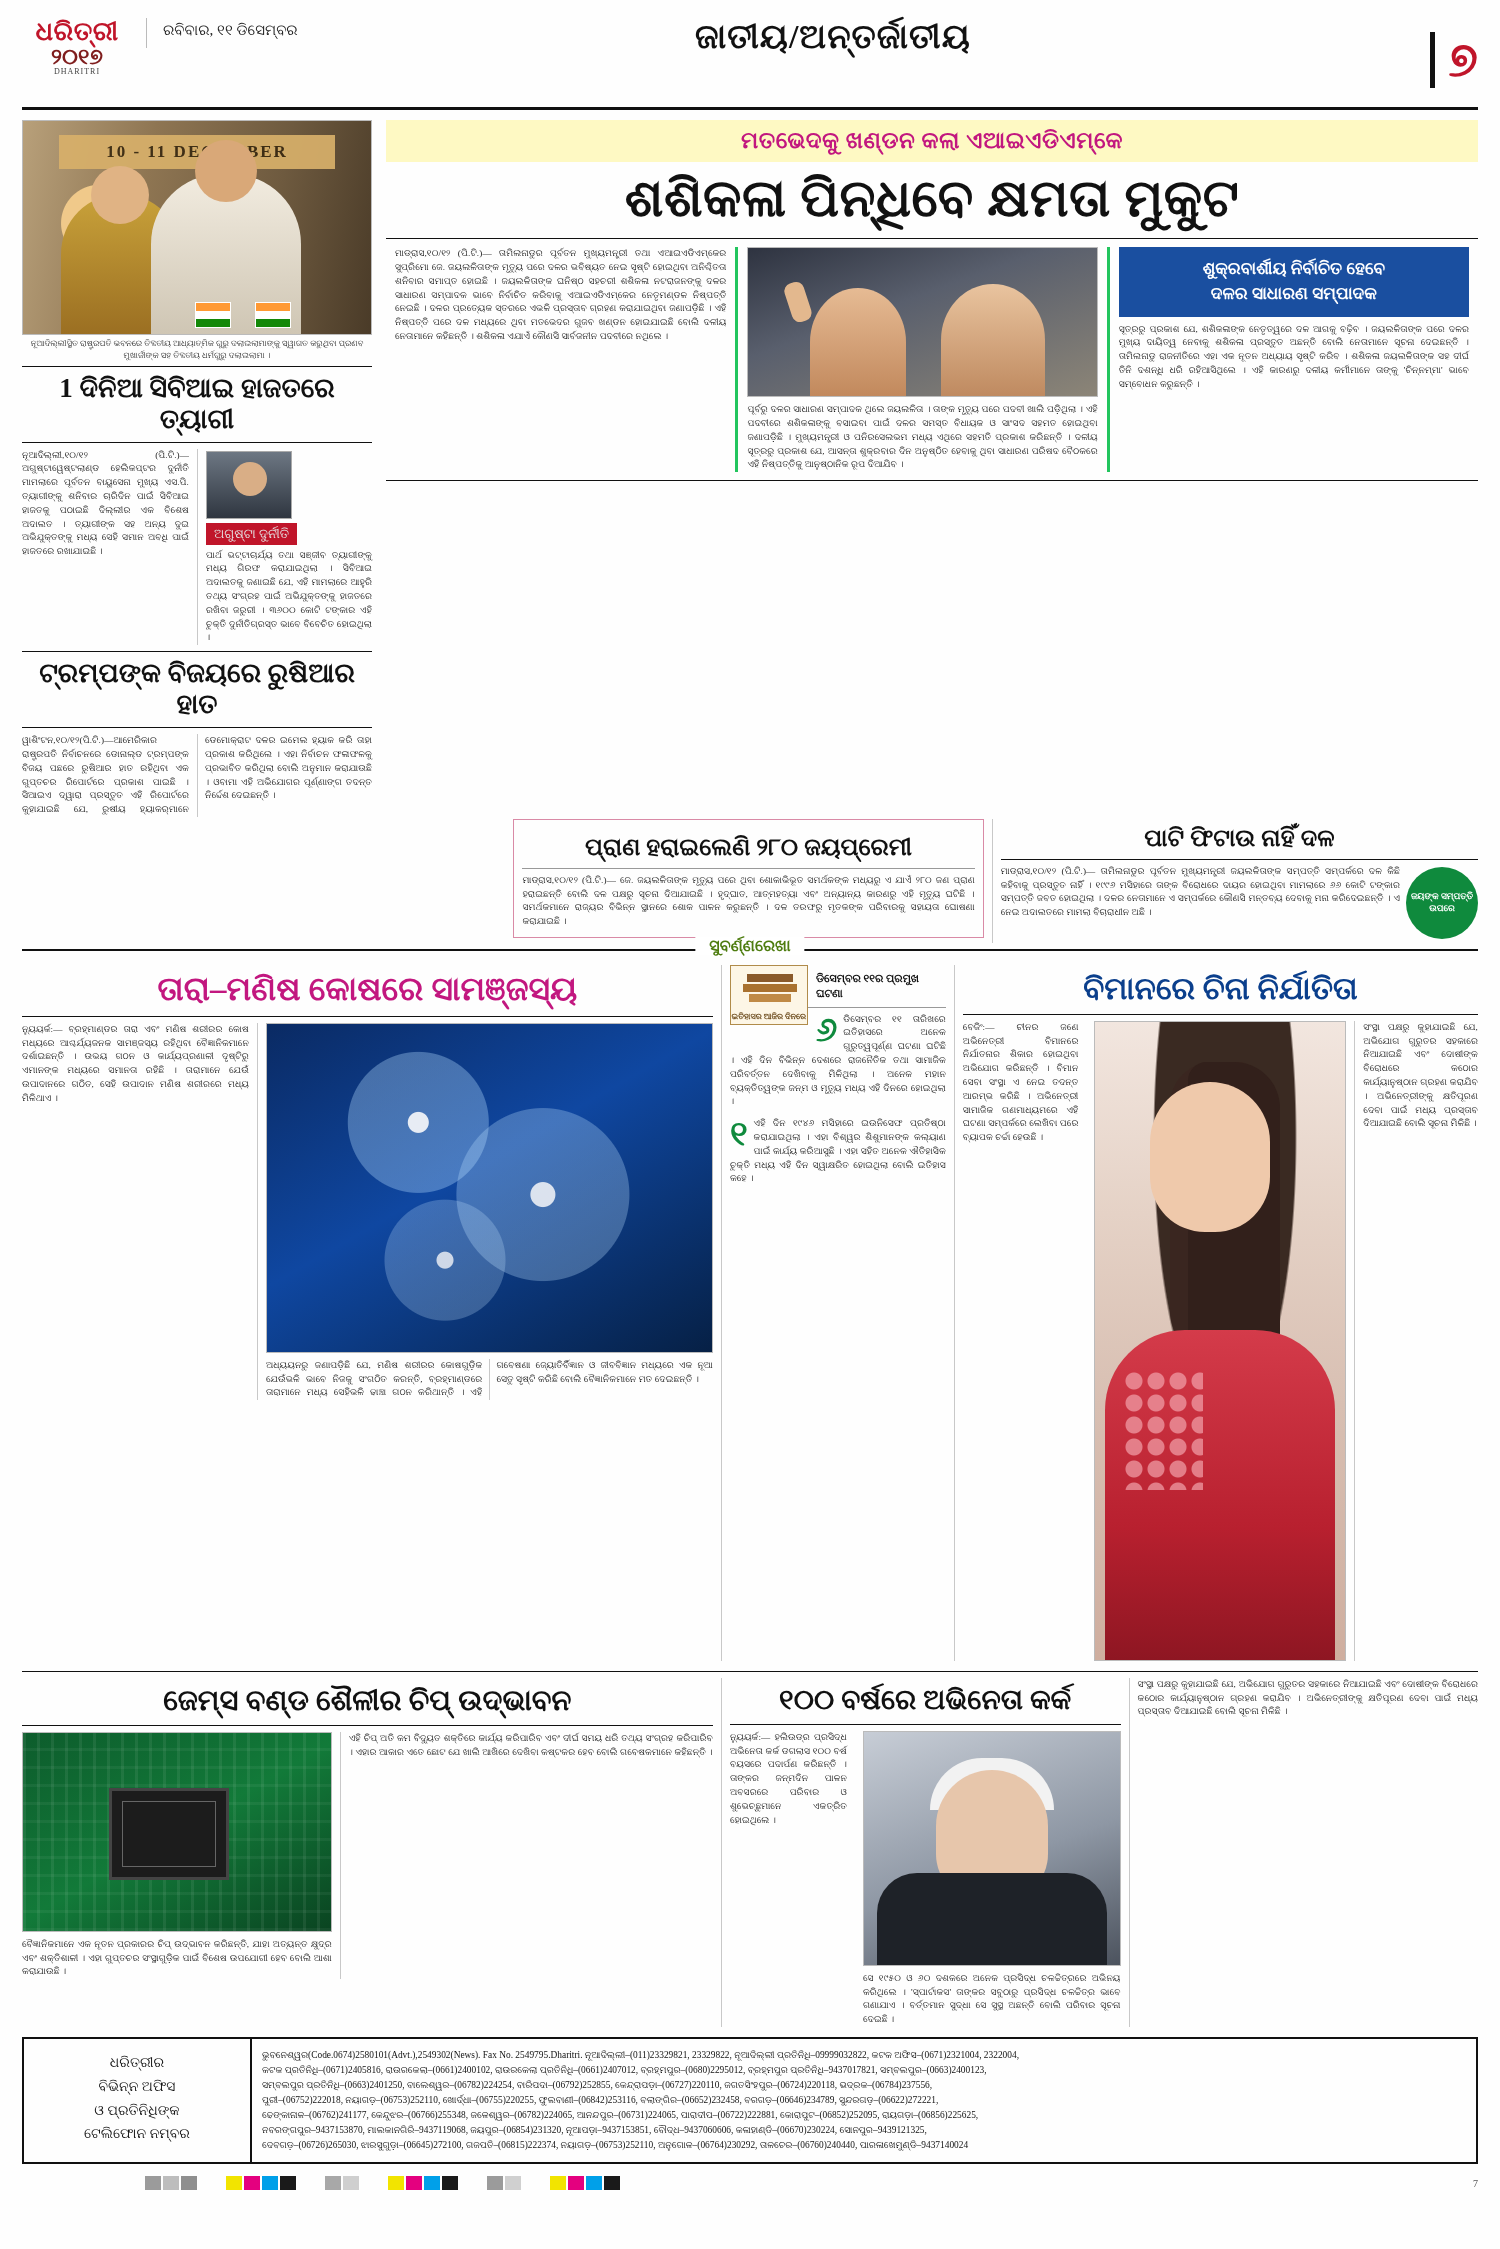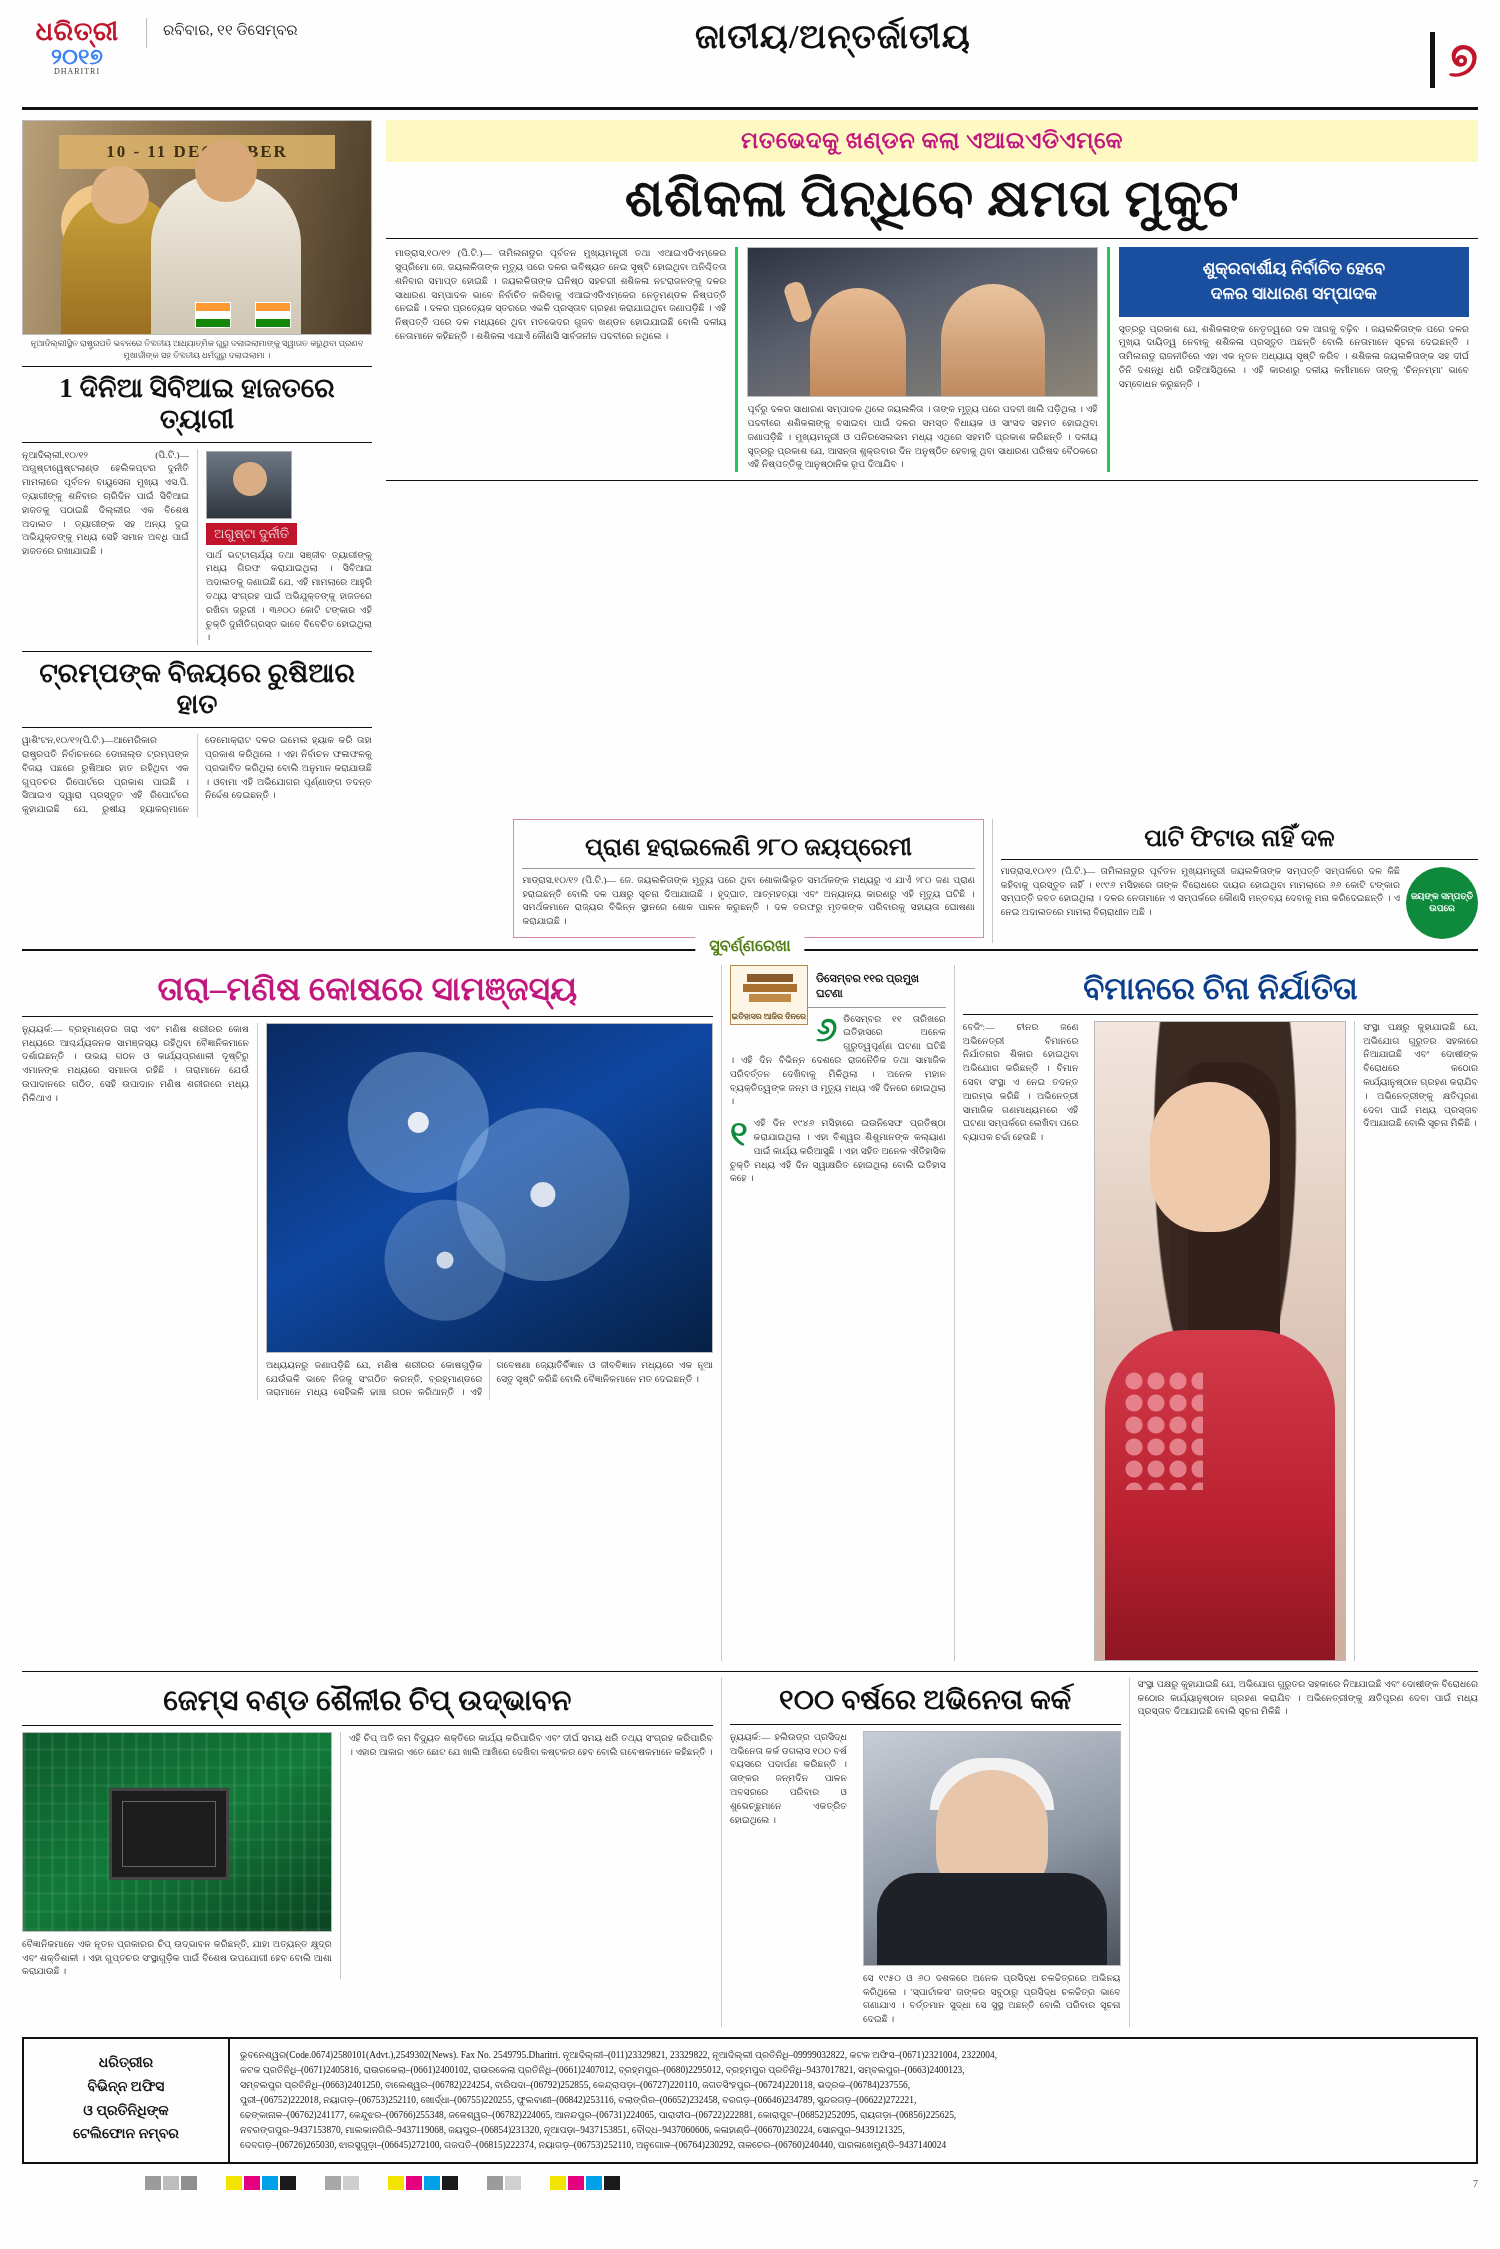--- a/index.html
+++ b/index.html
@@ -23,21 +23,21 @@
     border-bottom:3px solid #111;
     padding-bottom:6px;
     height:92px;
   }
   .logo-block { width:110px; text-align:center; line-height:1.05; }
   .logo-word {
     font-family:"Liberation Serif", serif;
     font-size:26px; font-weight:bold; color:#c0152a;
     letter-spacing:0.5px;
   }
-  .logo-year { font-size:22px; font-weight:bold; color:#3b82f6; }
+  .logo-year { font-size:22px; font-weight:bold; color:#7f1d1d; }
   .logo-sub { font-size:8px; color:#444; letter-spacing:1px; }
   .date-line {
     font-size:15px; color:#222; margin-left:14px; padding-bottom:6px;
     border-left:1px solid #bbb; padding-left:16px; height:30px; display:flex; align-items:center;
   }
   .section-title {
     flex:1; text-align:center; font-size:34px; font-weight:bold;
     letter-spacing:1px; padding-bottom:2px;
   }
   .page-no-wrap { width:110px; display:flex; justify-content:flex-end; align-items:center; }
@@ -234,22 +234,22 @@
   }
   .kirk-photo .head{ position:absolute; left:50%; transform:translateX(-50%); top:38px; width:112px; height:132px; background:#e7c6ab; border-radius:56px 56px 48px 48px;}
   .kirk-photo .hair{ position:absolute; left:50%; transform:translateX(-50%); top:26px; width:124px; height:52px; background:#f2f2f2; border-radius:62px 62px 0 0;}
   .kirk-photo .suit{ position:absolute; left:50%; transform:translateX(-50%); bottom:0; width:230px; height:92px; background:#1e2228; border-radius:40px 40px 0 0;}
 
   
   .footer {
     border:2px solid #111; margin-top:10px; display:flex; min-height:116px;
   }
   .footer-left {
-    width:206px; border-right:2px solid #111; text-align:center;
-    font-size:14px; font-weight:bold; line-height:1.7; padding:12px 6px;
+    width:228px; border-right:2px solid #111; text-align:center;
+    font-size:14px; font-weight:normal; line-height:1.7; padding:12px 6px;
   }
   .footer-right { flex:1; padding:9px 10px; font-size:9.4px; line-height:1.6; color:#111; }
 
   .colorbar { display:flex; gap:3px; align-items:center; margin-top:10px; height:18px; }
   .colorbar .sw { width:16px; height:14px; }
   .colorbar .grp { display:flex; gap:2px; margin-right:26px; }
   .colorbar .spacer { flex:1; }
   .pageno-bottom { font-size:10px; color:#555; }
 </style>
 </head>

